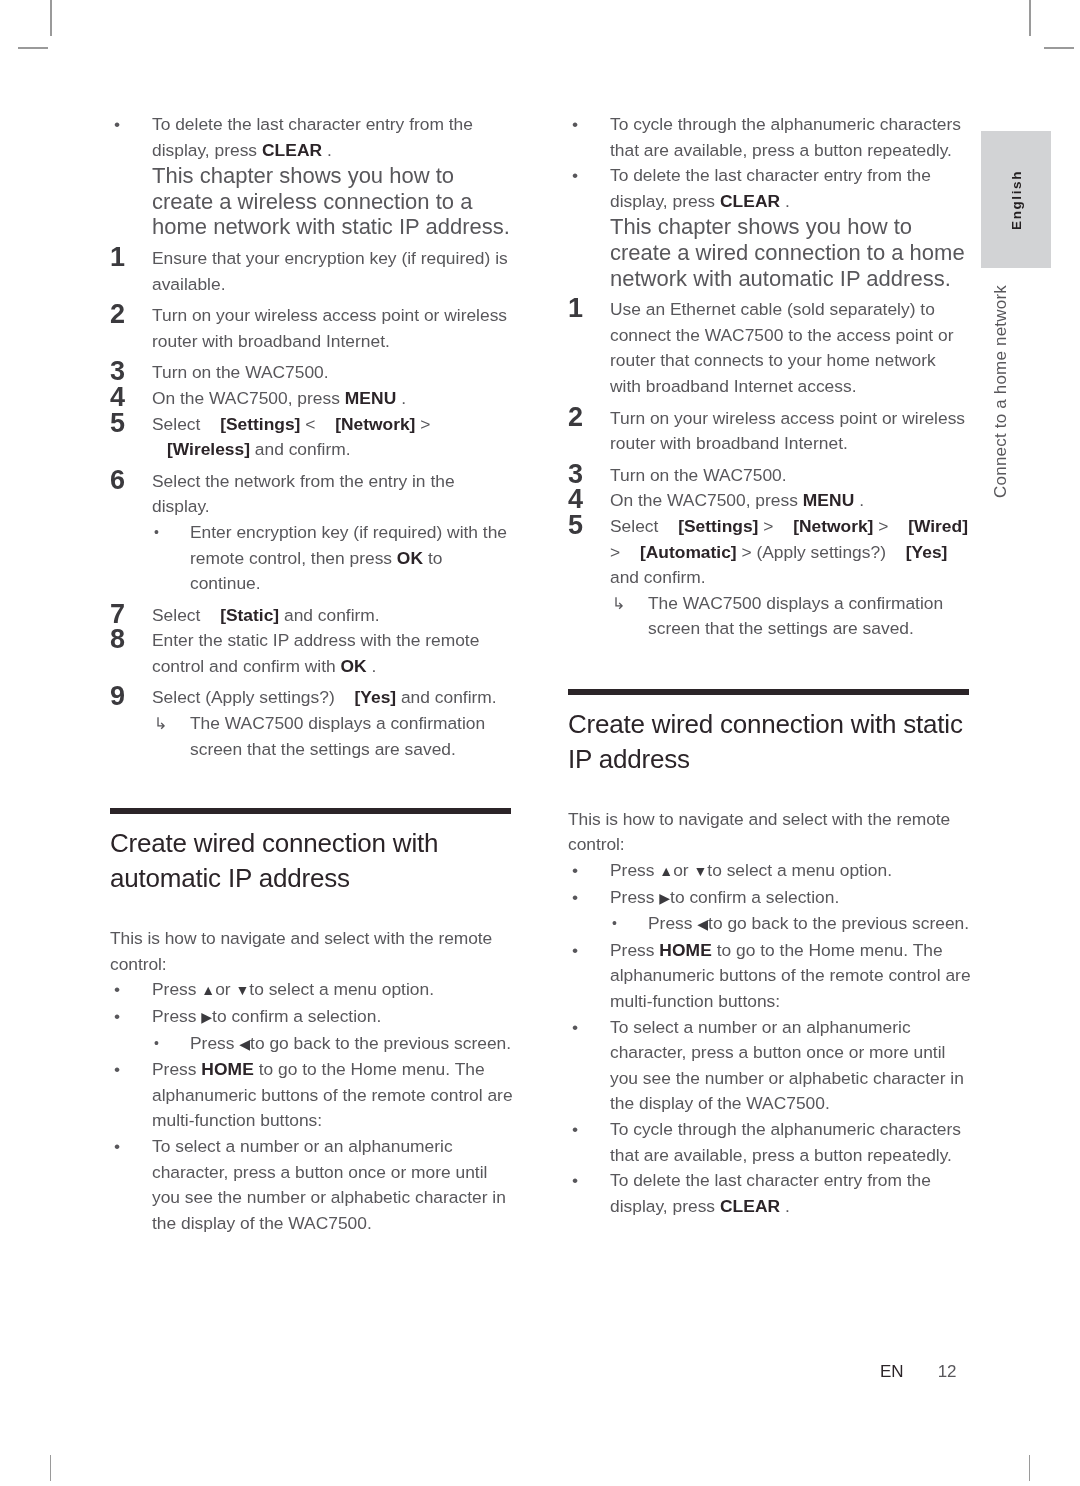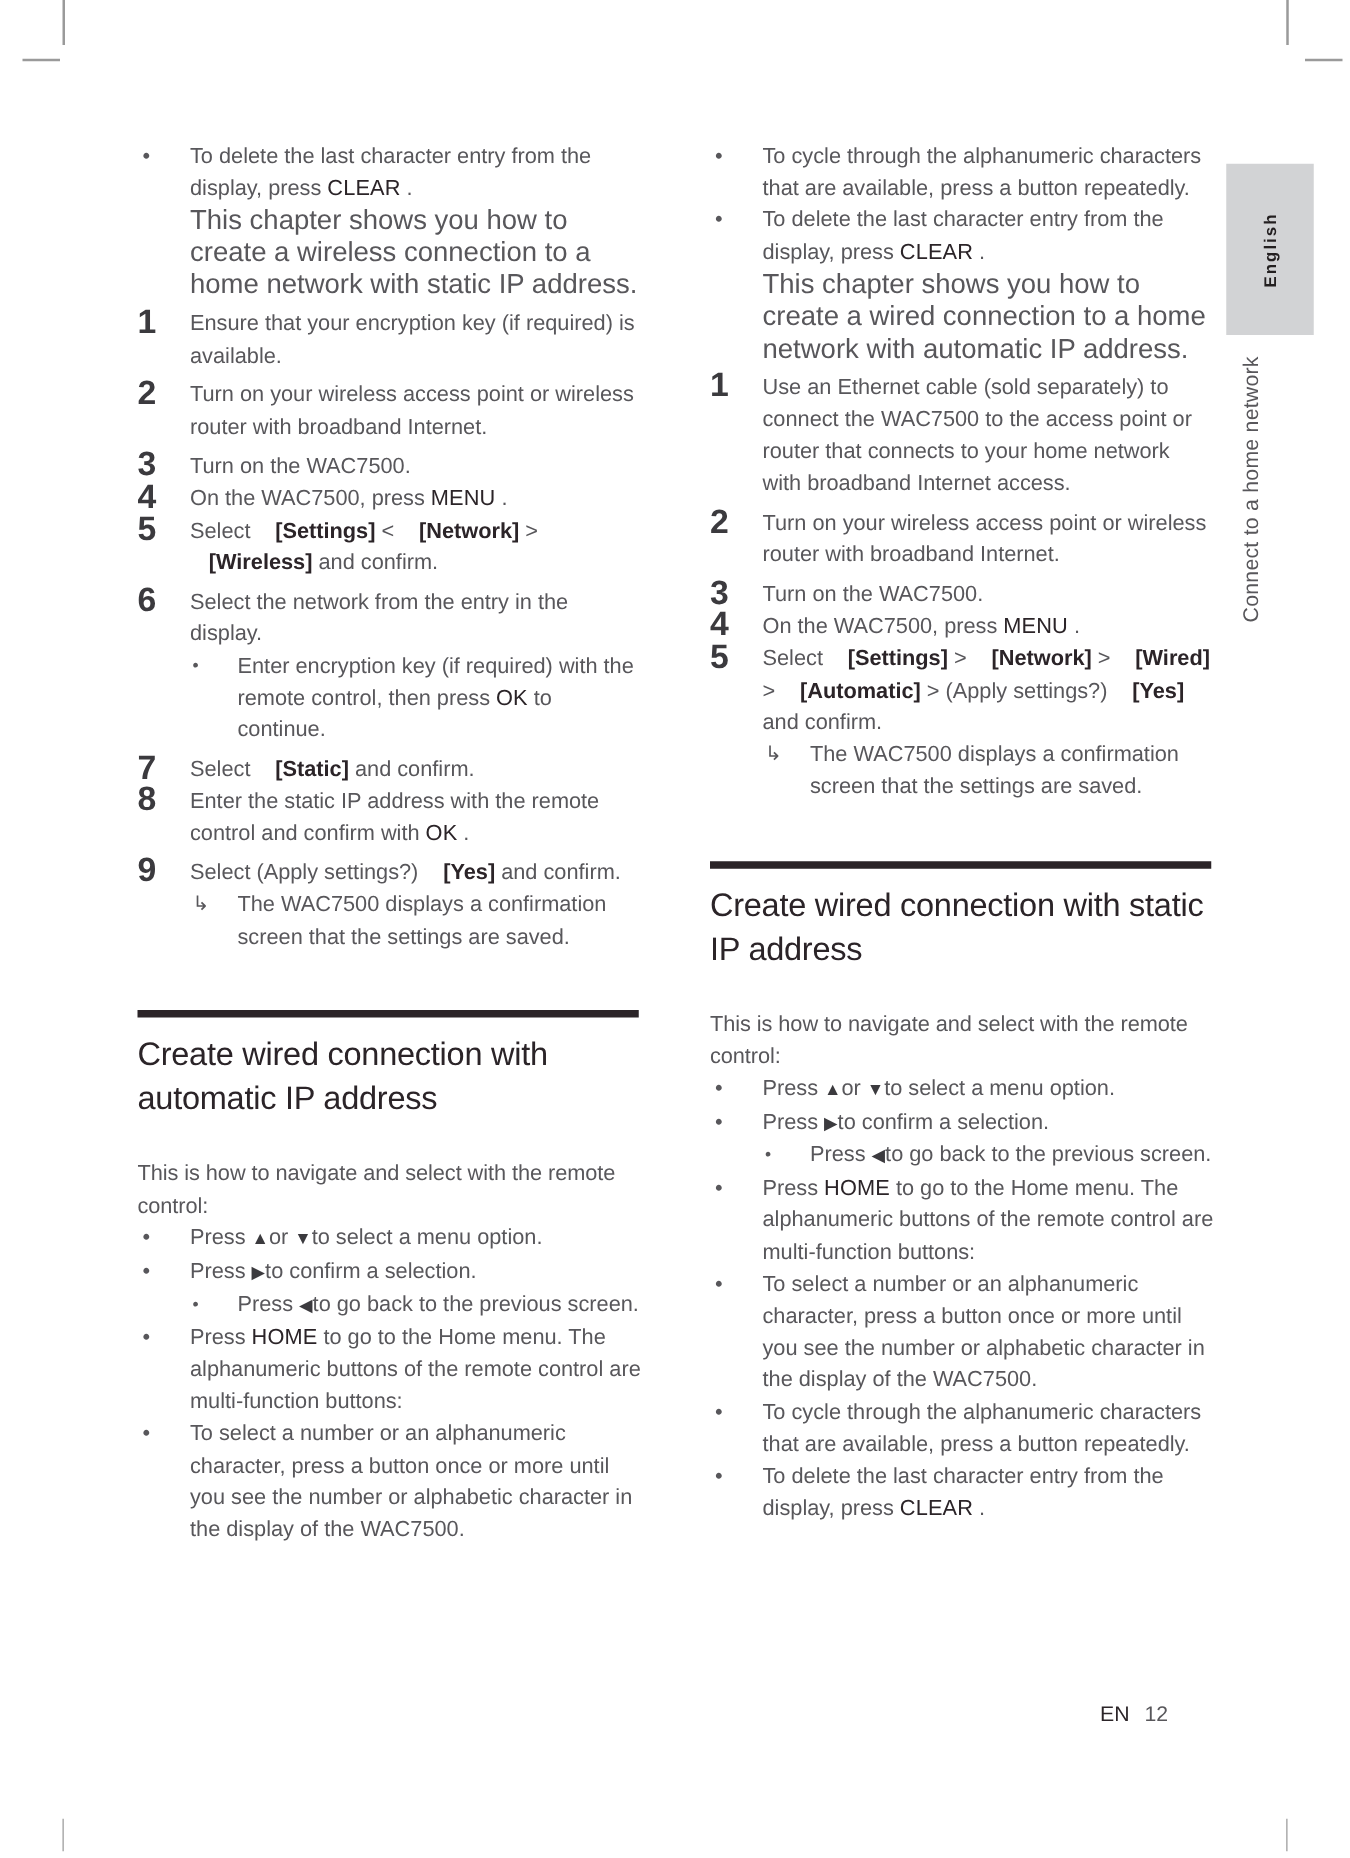--- a/index.html
+++ b/index.html
@@ -141,21 +141,21 @@
     font-size: 26px;
     line-height: 35px;
     color: #2b2428;
     margin: 0 0 30px 0;
     letter-spacing: -0.2px;
   }
 
   
   .key {
     color: #2b2428;
-    font-weight: normal;
+    font-weight: bold;
     letter-spacing: 0.1px;
   }
   .menu {
     color: #2b2428;
     font-weight: bold;
     margin-left: 15px;
   }
   .nav-glyph {
     color: #3b3a3e;
     font-size: 14px;
@@ -205,21 +205,21 @@
 
   
   .folio {
     position: absolute;
     left: 880px;
     top: 1362px;
     font-size: 17px;
     color: #3b3a3e;
   }
   .folio .en { font-weight: normal; color: #2b2428; }
-  .folio .pg { margin-left: 12px; color: #58575b; }
+  .folio .pg { margin-left: 34px; color: #58575b; }
 
   
   .printer-footer {
     position: absolute;
     left: 0;
     top: 1504px;
     width: 968px;
     height: 30px;
   }
   .pf-left {

